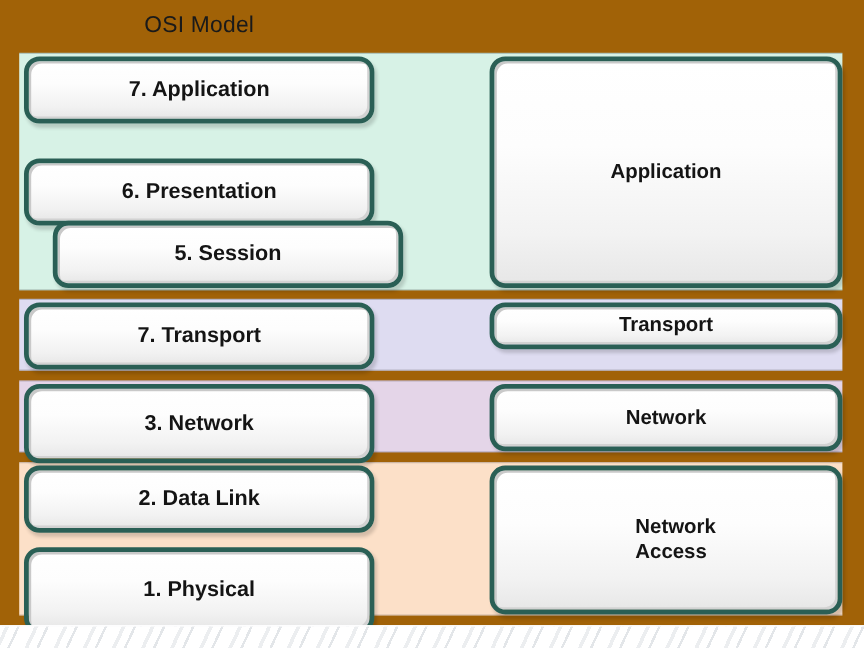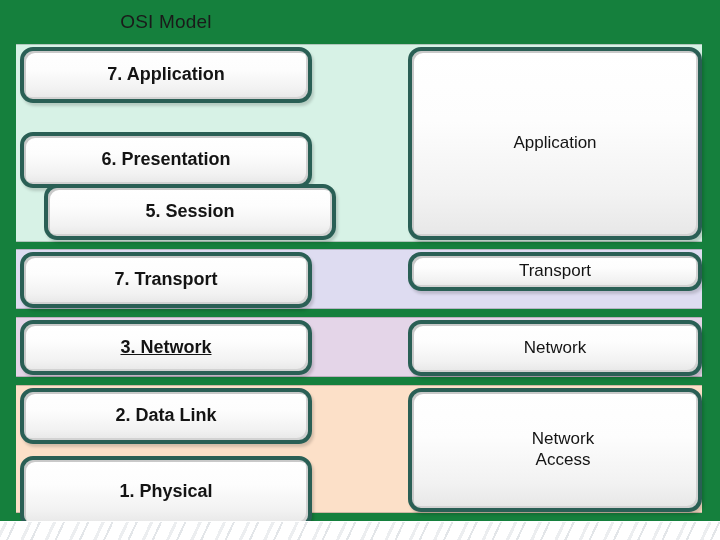--- a/index.html
+++ b/index.html
@@ -11,21 +11,21 @@
     height: 540px;
     background: #ffffff;
     font-family: "Liberation Sans", sans-serif;
     overflow: hidden;
   }
 
   #stage {
     position: relative;
     width: 720px;
     height: 540px;
-    background: #15803d;
+    background: #a16207;
   }
 
   
   .model-title {
     position: absolute;
     font-size: 19px;
     color: #1a1a1a;
     letter-spacing: 0.2px;
     white-space: nowrap;
     text-align: center;
@@ -52,36 +52,36 @@
     background:
       linear-gradient(180deg, #ffffff 0%, #fdfdfd 38%, #f2f2f2 78%, #e7e7e7 100%);
     box-shadow:
       inset 2px 2px 0 0 #c9c9c9,
       inset -2px -2px 0 0 #d2d2d2,
       2px 3px 3px rgba(0,0,0,0.16);
     display: flex;
     align-items: center;
     justify-content: center;
     color: #141414;
-    text-align: center;
+    text-align: left;
     line-height: 1.22;
   }
   .layer-box .label { pointer-events: none; }
 
   .osi-box {
     left: 20px;
     width: 292px;
     font-size: 18px;
     font-weight: 600;
   }
   .tcp-box {
     left: 408px;
     width: 294px;
     font-size: 17px;
-    font-weight: 400;
+    font-weight: 700;
   }
   .tcp-box.two-line { white-space: pre-line; }
 
   
   #bottom-strip {
     position: absolute;
     left: 0;
     bottom: 0;
     width: 720px;
     height: 18px;
@@ -121,21 +121,21 @@
       </div>
       <div class="layer-box osi-box" style="top: 132px; height: 56px;">
         <span class="label">6. Presentation</span>
       </div>
       <div class="layer-box osi-box" style="top: 184px; height: 56px; margin-left: 24px;">
         <span class="label">5. Session</span>
       </div>
       <div class="layer-box osi-box" style="top: 252px; height: 56px;">
         <span class="label">7. Transport</span>
       </div>
-      <div class="layer-box osi-box" style="top: 320px; height: 55px; text-decoration: underline;">
+      <div class="layer-box osi-box" style="top: 320px; height: 66px;">
         <span class="label">3. Network</span>
       </div>
       <div class="layer-box osi-box" style="top: 388px; height: 56px;">
         <span class="label">2. Data Link</span>
       </div>
       <div class="layer-box osi-box" style="top: 456px; height: 72px;">
         <span class="label">1. Physical</span>
       </div>
     </div>
 

